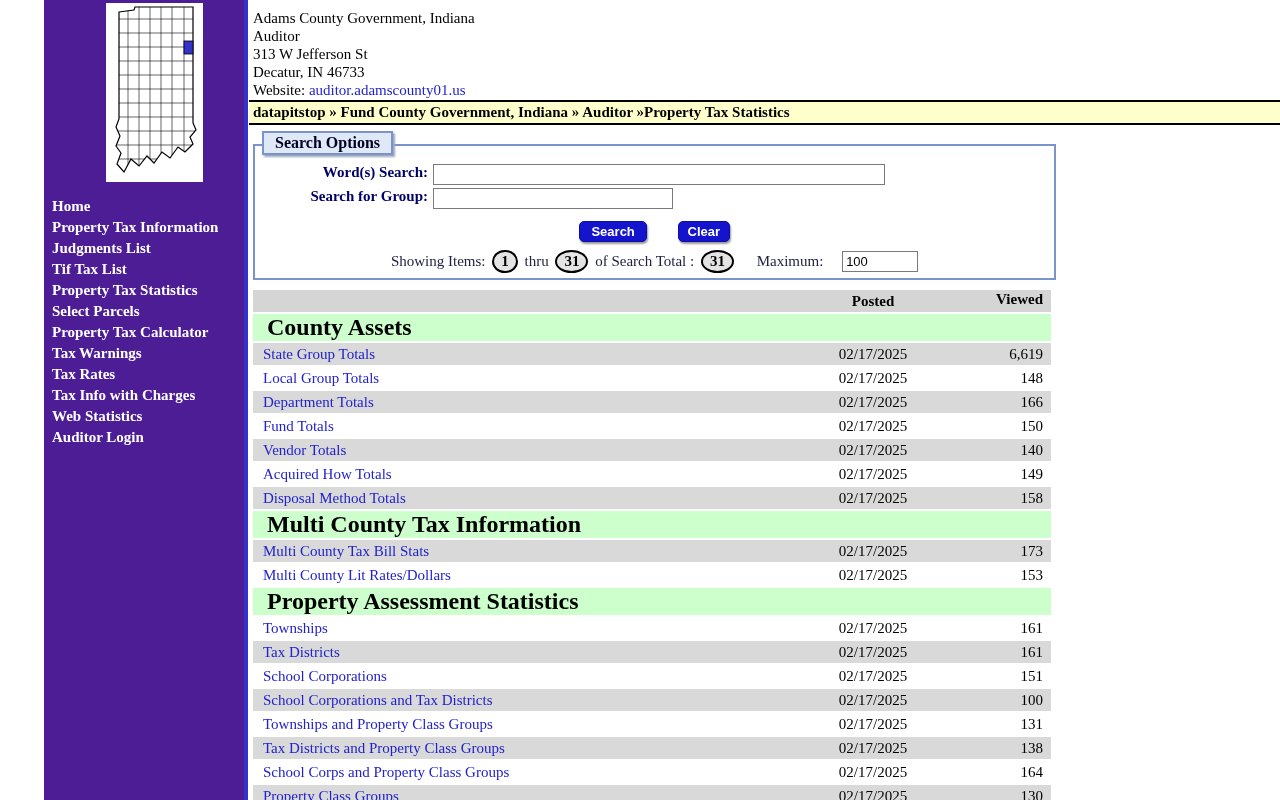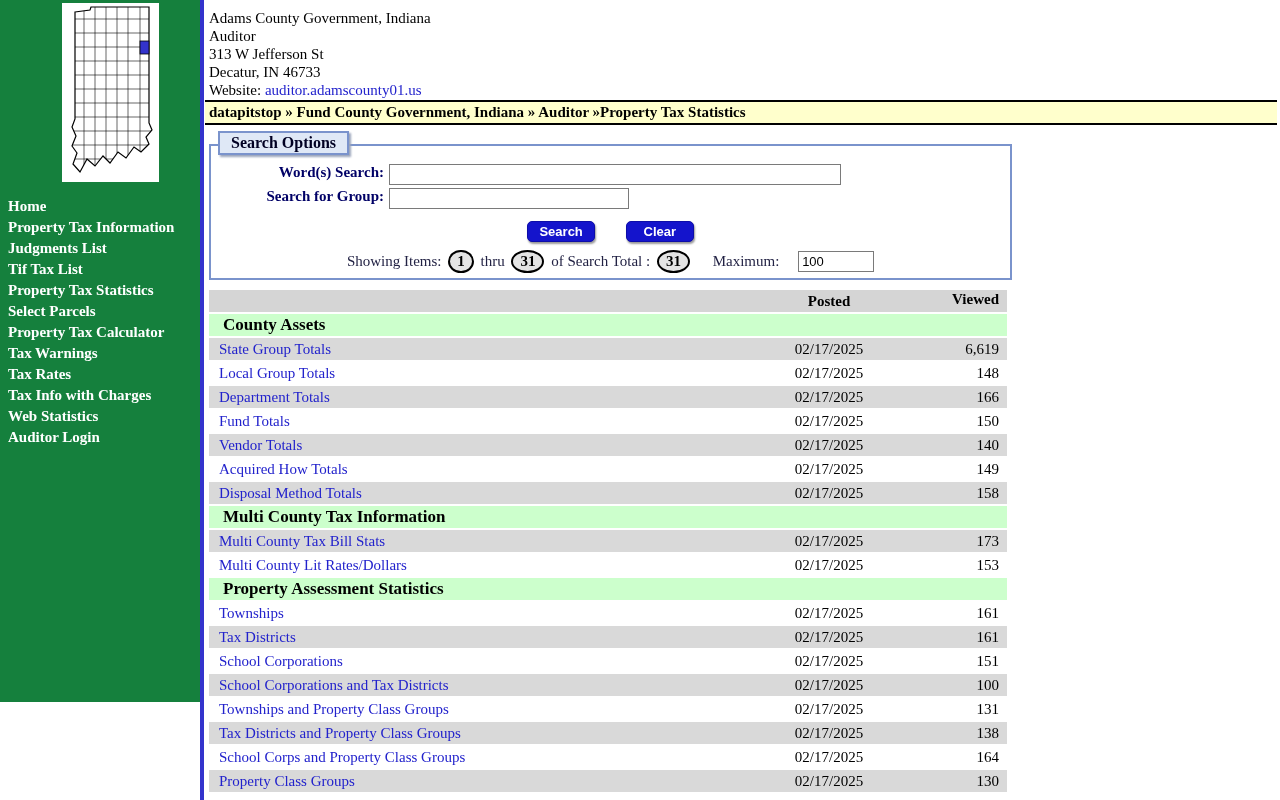--- a/index.html
+++ b/index.html
@@ -1,21 +1,21 @@
 <!DOCTYPE html>
 <html><head>
 <meta charset="utf-8">
 <style>
   * { box-sizing: border-box; margin: 0; padding: 0; }
   html, body { width: 1280px; height: 800px; overflow: hidden; background: #fff; }
   body { font-family: "Liberation Serif", serif; font-size: 15px; color: #000; }
   .page { display: flex; width: 1280px; height: 800px; }
 
   
-  .sidebar { width: 200px; height: 702px; background: #15803d; flex: 0 0 200px; }
+  .sidebar { width: 200px; height: 800px; background: #4c1d95; flex: 0 0 200px; margin-left: 44px; }
   .map-box { margin: 3px 0 0 62px; width: 97px; height: 179px; background: #fff; }
   .map-box svg { display: block; }
   .side-nav { margin: 14px 0 0 8px; }
   .side-link { color: #ffffff; font-weight: bold; font-size: 15px; line-height: 21px;
                white-space: nowrap; cursor: pointer; }
   .divider { width: 4px; height: 800px; background: #3333CC; flex: 0 0 4px; }
 
   
   .content { flex: 1 1 auto; background: #fff; border-radius: 20px; }
   .org-block { padding: 9px 0 0 5px; line-height: 18px; }
@@ -37,37 +37,37 @@
             font-size: 15px; padding-right: 5px; }
   .tin { height: 21px; border: 1px solid #7a7a7a; background: #fff;
          font: 13px "Liberation Sans", sans-serif; padding: 1px 3px; }
   .word-input { width: 452px; }
   .group-input { width: 240px; }
   .btn-row { text-align: center; margin-top: 12px; }
   .btn { background: #1414CC; color: #fff; font: bold 13px "Liberation Sans", sans-serif;
          border: 1px solid #0d0da8; border-radius: 5px; padding: 2px 0;
          box-shadow: 1px 2px 2px #9a9a9a; cursor: pointer; }
   .btn-search { width: 68px; margin-right: 9px; }
-  .btn-clear { width: 68px; margin-left: 18px; }
+  .btn-clear { width: 52px; margin-left: 18px; }
   .showing-row { text-align: center; margin-top: 8px; color: #222244; font-size: 15px; }
   .oval { display: inline-block; border: 2px solid #000; border-radius: 50%;
           background: #E4E4E4; color: #000; font-weight: bold; padding: 0 7px;
           margin: 0 3px; font-size: 15px; line-height: 19px; }
   .max-label { margin-left: 16px; }
   .max-input { width: 76px; margin-left: 15px; }
 
   
   .items-table { margin: 8px 0 0 5px; width: 798px; border-collapse: separate;
                  border-spacing: 0 2px; font-size: 15px; table-layout: fixed; }
   .items-table th, .items-table td { overflow: hidden; white-space: nowrap; }
   .head-row th { background: #D5D5D5; height: 22px; font-weight: bold; }
   .c1 { width: 560px; }
   .c2 { width: 120px; text-align: center; vertical-align: middle; }
   .c3 { width: 118px; text-align: right; padding-right: 8px; vertical-align: top; padding-top: 1px; }
-  .section-row td { background: #CCFFCC; font-weight: bold; font-size: 17px;
+  .section-row td { background: #CCFFCC; font-weight: bold; font-size: 24px;
                     height: 27px; padding-left: 14px; }
   .row-gray td { background: #D9D9D9; }
   .row-white td { background: #ffffff; }
   .items-table tbody td { height: 22px; }
   .link-cell { padding-left: 10px; }
   a.item { color: #2222CC; text-decoration: none; cursor: pointer; }
   td.posted { text-align: center; }
   td.viewed { text-align: right; padding-right: 8px; }
 </style>
 </head>

